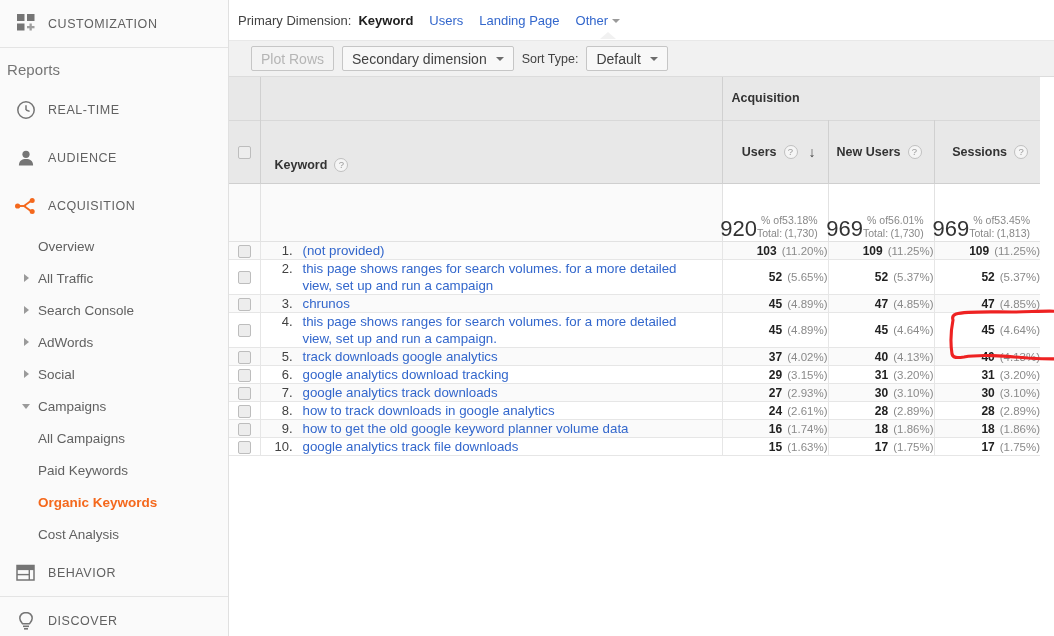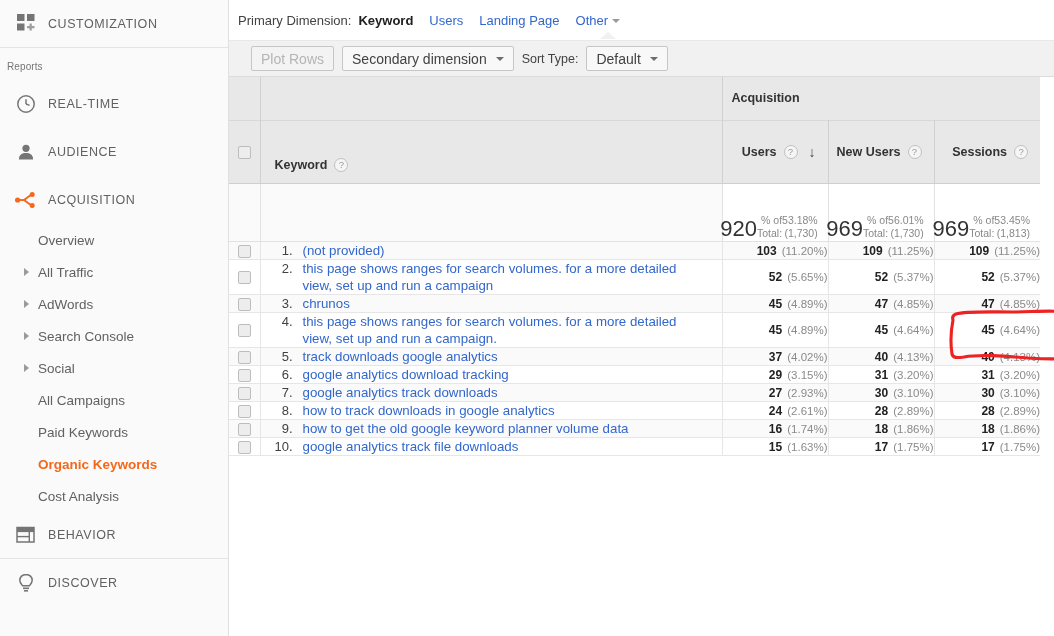--- a/index.html
+++ b/index.html
@@ -39,21 +39,21 @@
   }
   .nav-label {
     font-size: 12.5px;
     letter-spacing: 0.55px;
     color: #616161;
     text-transform: uppercase;
   }
   .nav-row.active .nav-label { color: #616161; }
   .sidebar-sep { height: 1px; background: #e4e4e4; margin: 0; }
   .section-title {
-    font-size: 10px;
+    font-size: 15px;
     color: #757575;
     padding: 13px 0 8px 7px;
     letter-spacing: .1px;
   }
   .sub-row {
     display: flex;
     align-items: center;
     height: 32px;
     padding-left: 4px;
     cursor: pointer;
@@ -374,33 +374,39 @@
     <div class="sub-row">
       <span class="sub-caret">
           <span class="caret-right"></span>
         </span>
       <span class="sub-label">All Traffic</span>
     </div>
     <div class="sub-row">
       <span class="sub-caret">
           <span class="caret-right"></span>
         </span>
-      <span class="sub-label">AdWords</span>
+      <span class="sub-label">Search Console</span>
     </div>
     <div class="sub-row">
       <span class="sub-caret">
           <span class="caret-right"></span>
         </span>
-      <span class="sub-label">Search Console</span>
+      <span class="sub-label">AdWords</span>
     </div>
     <div class="sub-row">
       <span class="sub-caret">
           <span class="caret-right"></span>
         </span>
       <span class="sub-label">Social</span>
+    </div>
+    <div class="sub-row">
+      <span class="sub-caret">
+          <span class="caret-down"></span>
+        </span>
+      <span class="sub-label">Campaigns</span>
     </div>
     <div class="sub-row nocaret">
       <span class="sub-caret"></span>
       <span class="sub-label">All Campaigns</span>
     </div>
     <div class="sub-row nocaret">
       <span class="sub-caret"></span>
       <span class="sub-label">Paid Keywords</span>
     </div>
     <div class="sub-row nocaret selected">

